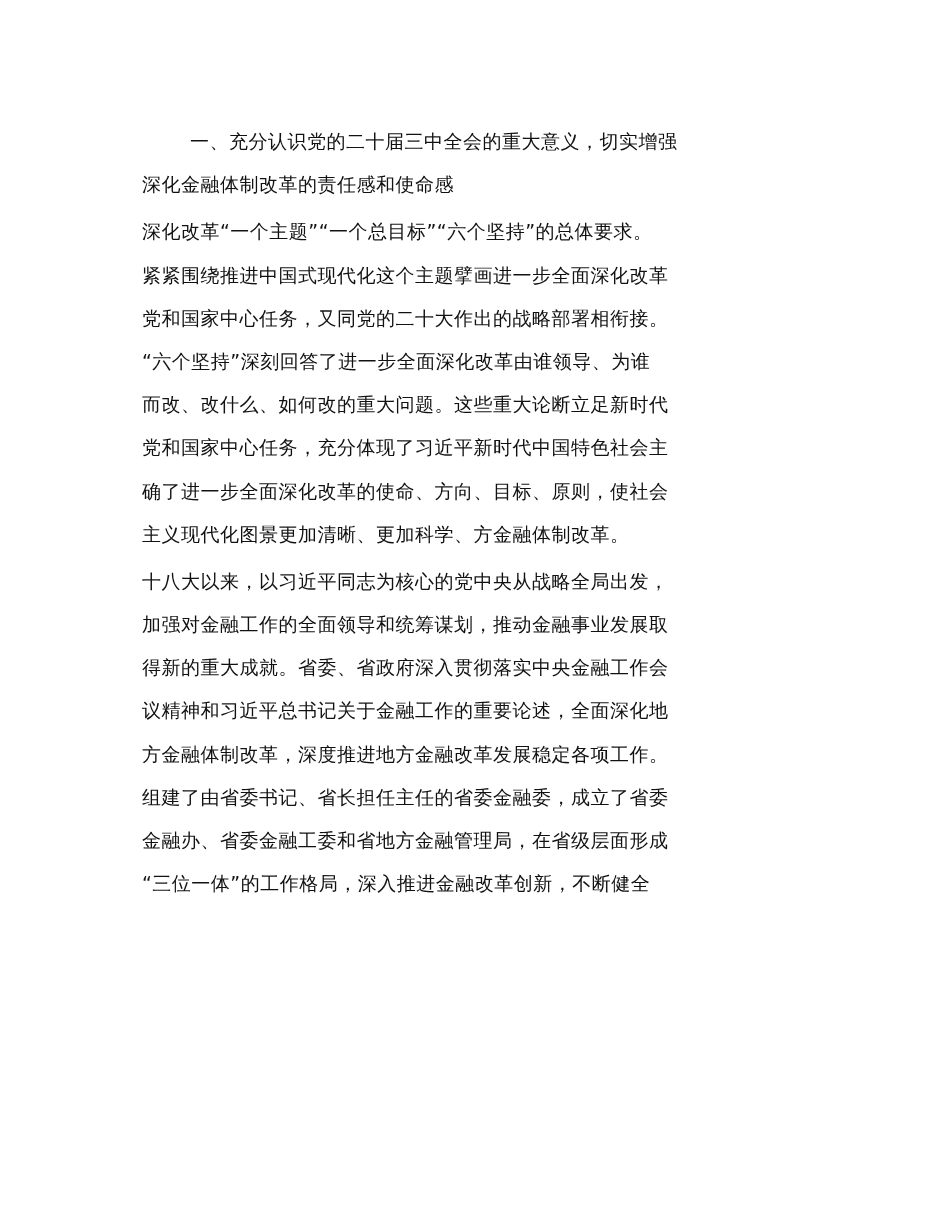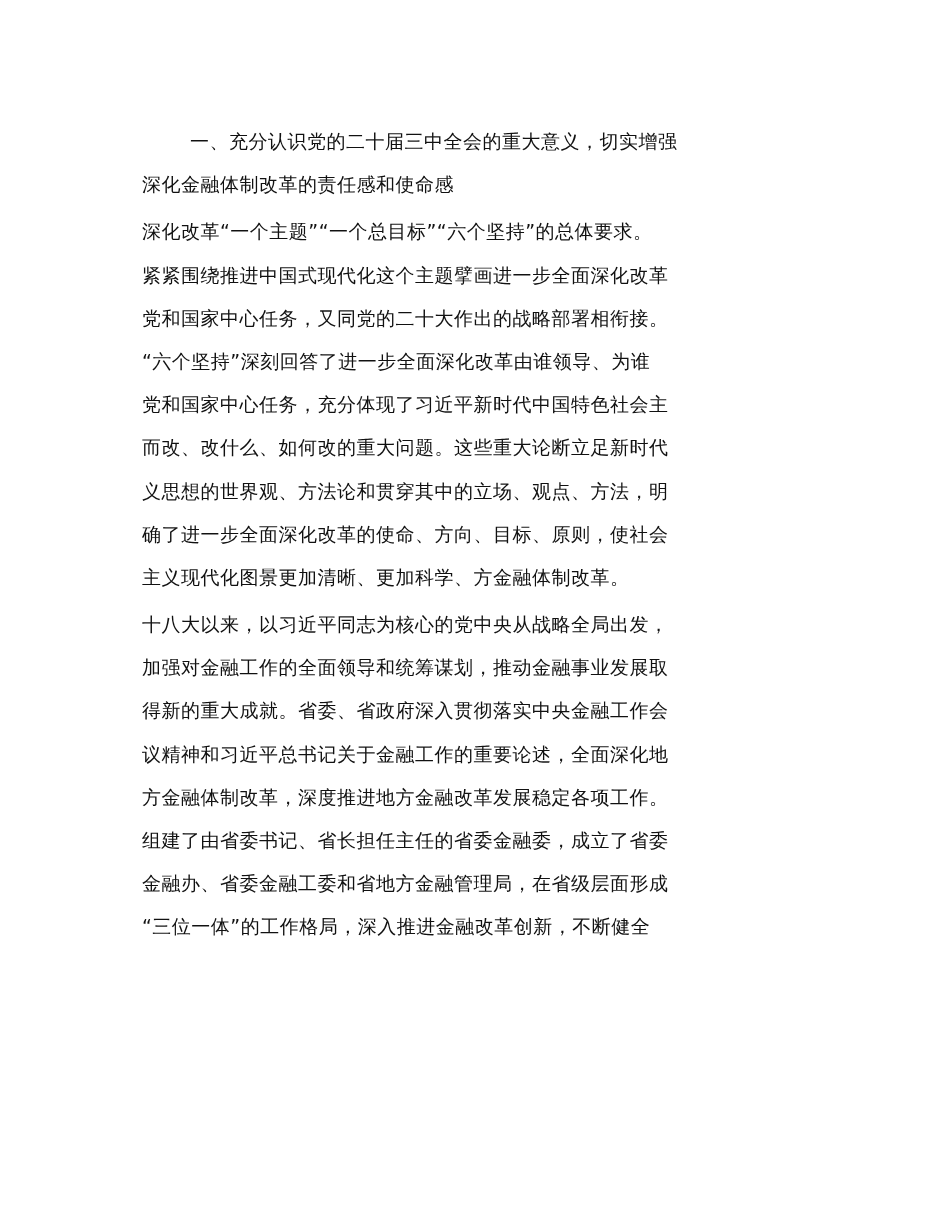--- a/index.html
+++ b/index.html
@@ -46,23 +46,22 @@
     <span class="line">深化金融体制改革的责任感和使命感</span>
   </div>
 
   <div class="para-gap"></div>
 
   <div>
     <span class="line">深化改革“一个主题”“一个总目标”“六个坚持”的总体要求。</span>
     <span class="line">紧紧围绕推进中国式现代化这个主题擘画进一步全面深化改革</span>
     <span class="line">党和国家中心任务，又同党的二十大作出的战略部署相衔接。</span>
     <span class="line">“六个坚持”深刻回答了进一步全面深化改革由谁领导、为谁</span>
+    <span class="line">而改、改什么、如何改的重大问题。这些重大论断立足新时代</span>
     <span class="line">党和国家中心任务，充分体现了习近平新时代中国特色社会主</span>
-    <span class="line">而改、改什么、如何改的重大问题。这些重大论断立足新时代</span>
-    <span class="line">义思想的世界观、方法论和贯穿其中的立场、观点、方法，明</span>
     <span class="line">确了进一步全面深化改革的使命、方向、目标、原则，使社会</span>
     <span class="line">主义现代化图景更加清晰、更加科学、方金融体制改革。</span>
   </div>
 
   <div class="para-gap"></div>
 
   <div>
     <span class="line">十八大以来，以习近平同志为核心的党中央从战略全局出发，</span>
     <span class="line">加强对金融工作的全面领导和统筹谋划，推动金融事业发展取</span>
     <span class="line">得新的重大成就。省委、省政府深入贯彻落实中央金融工作会</span>

